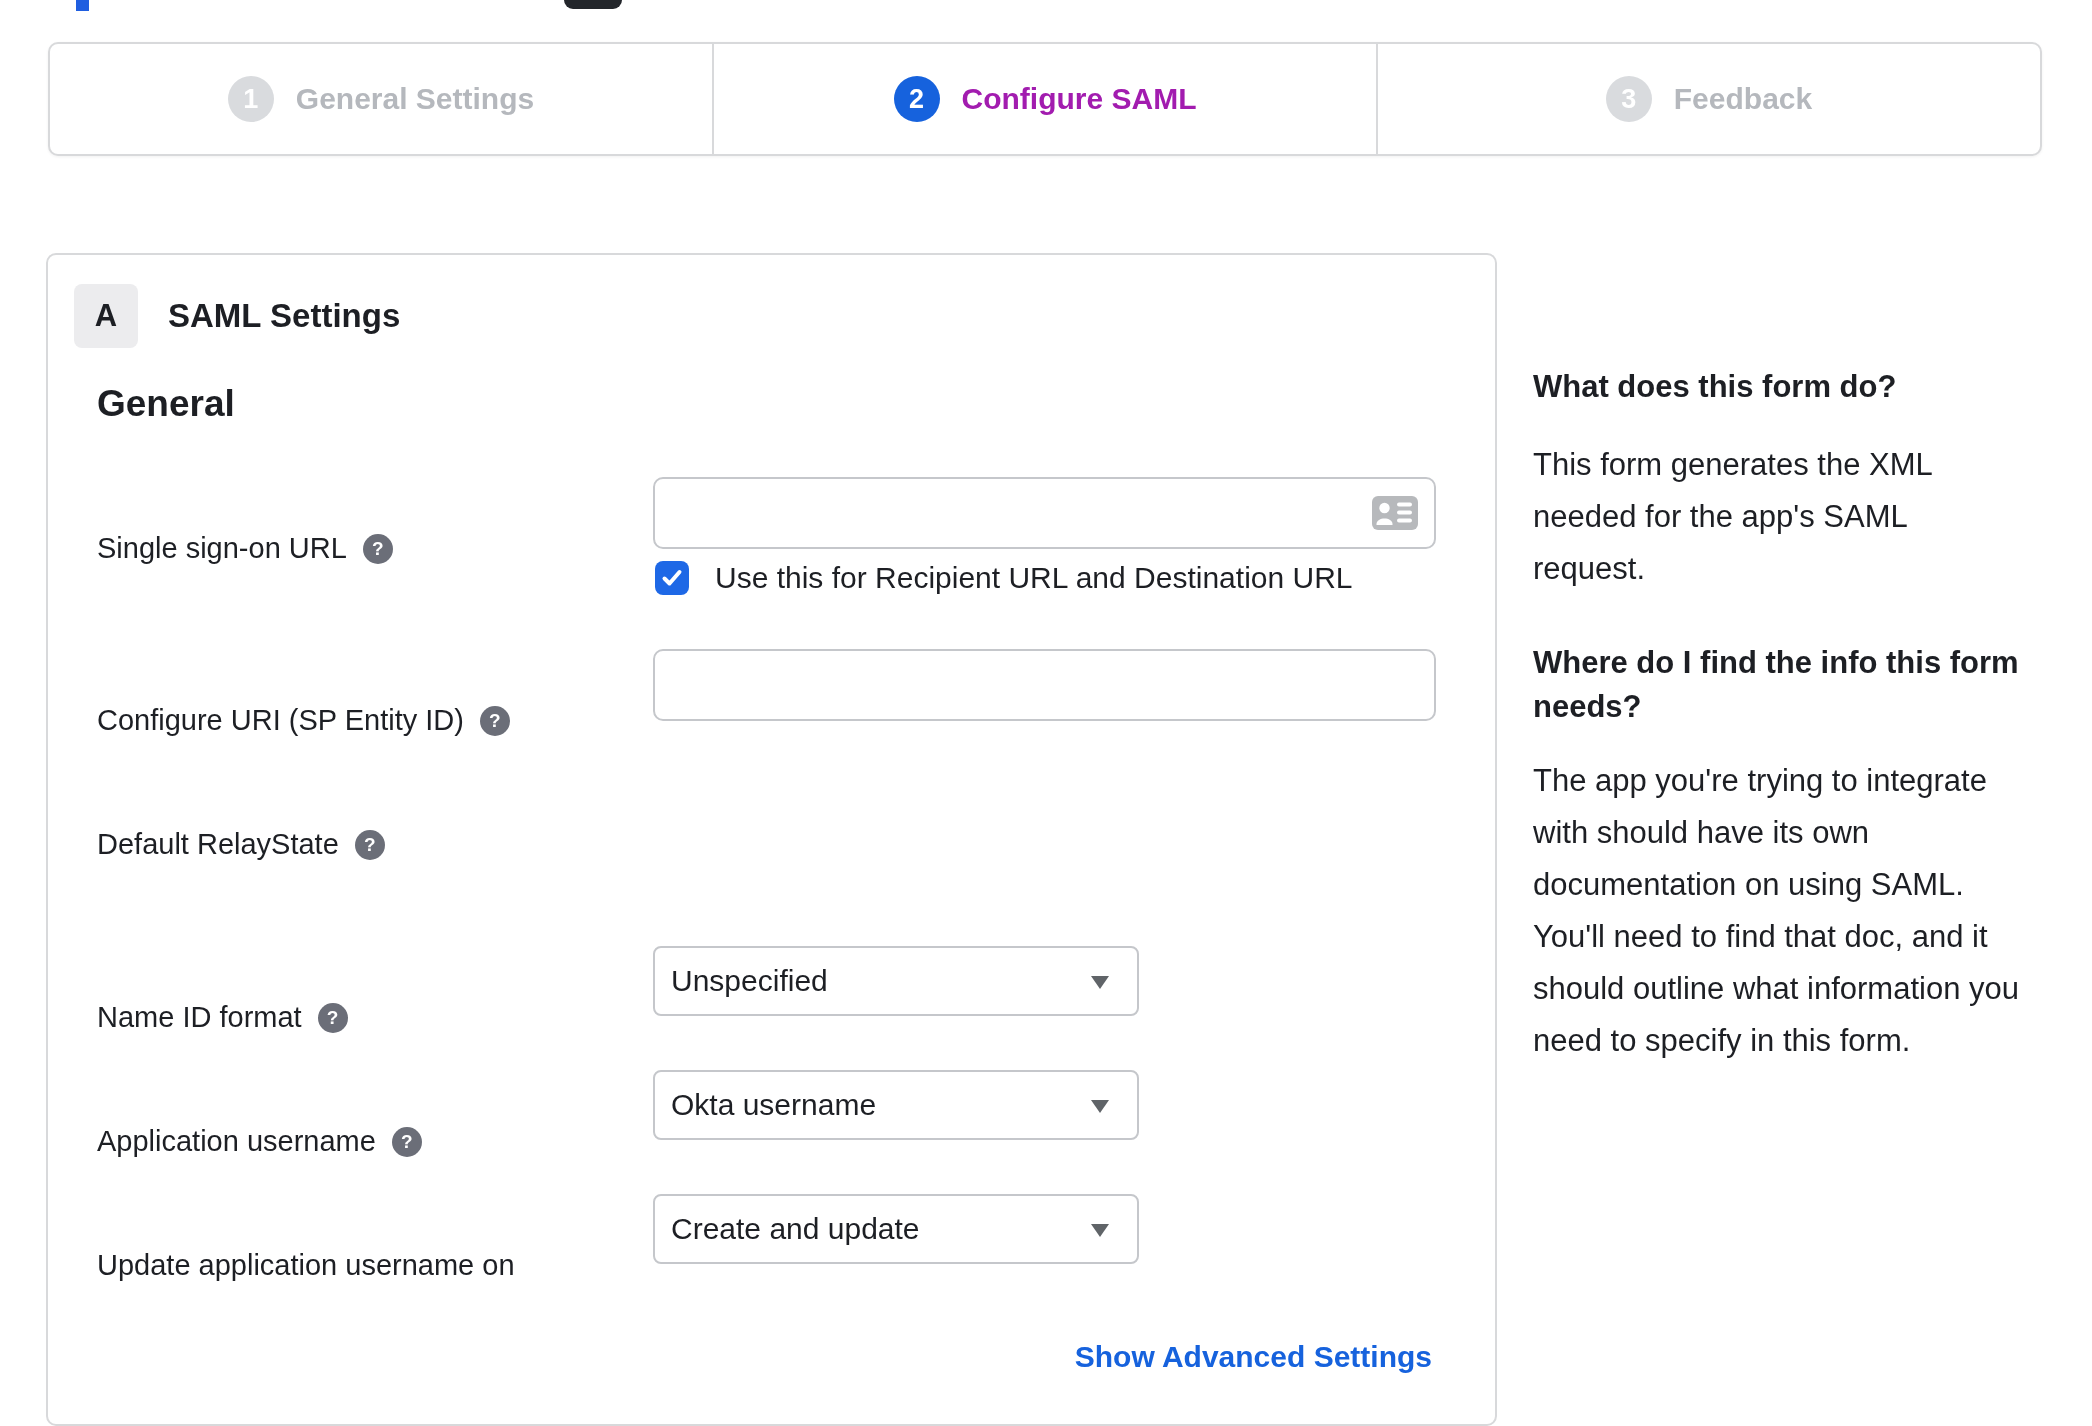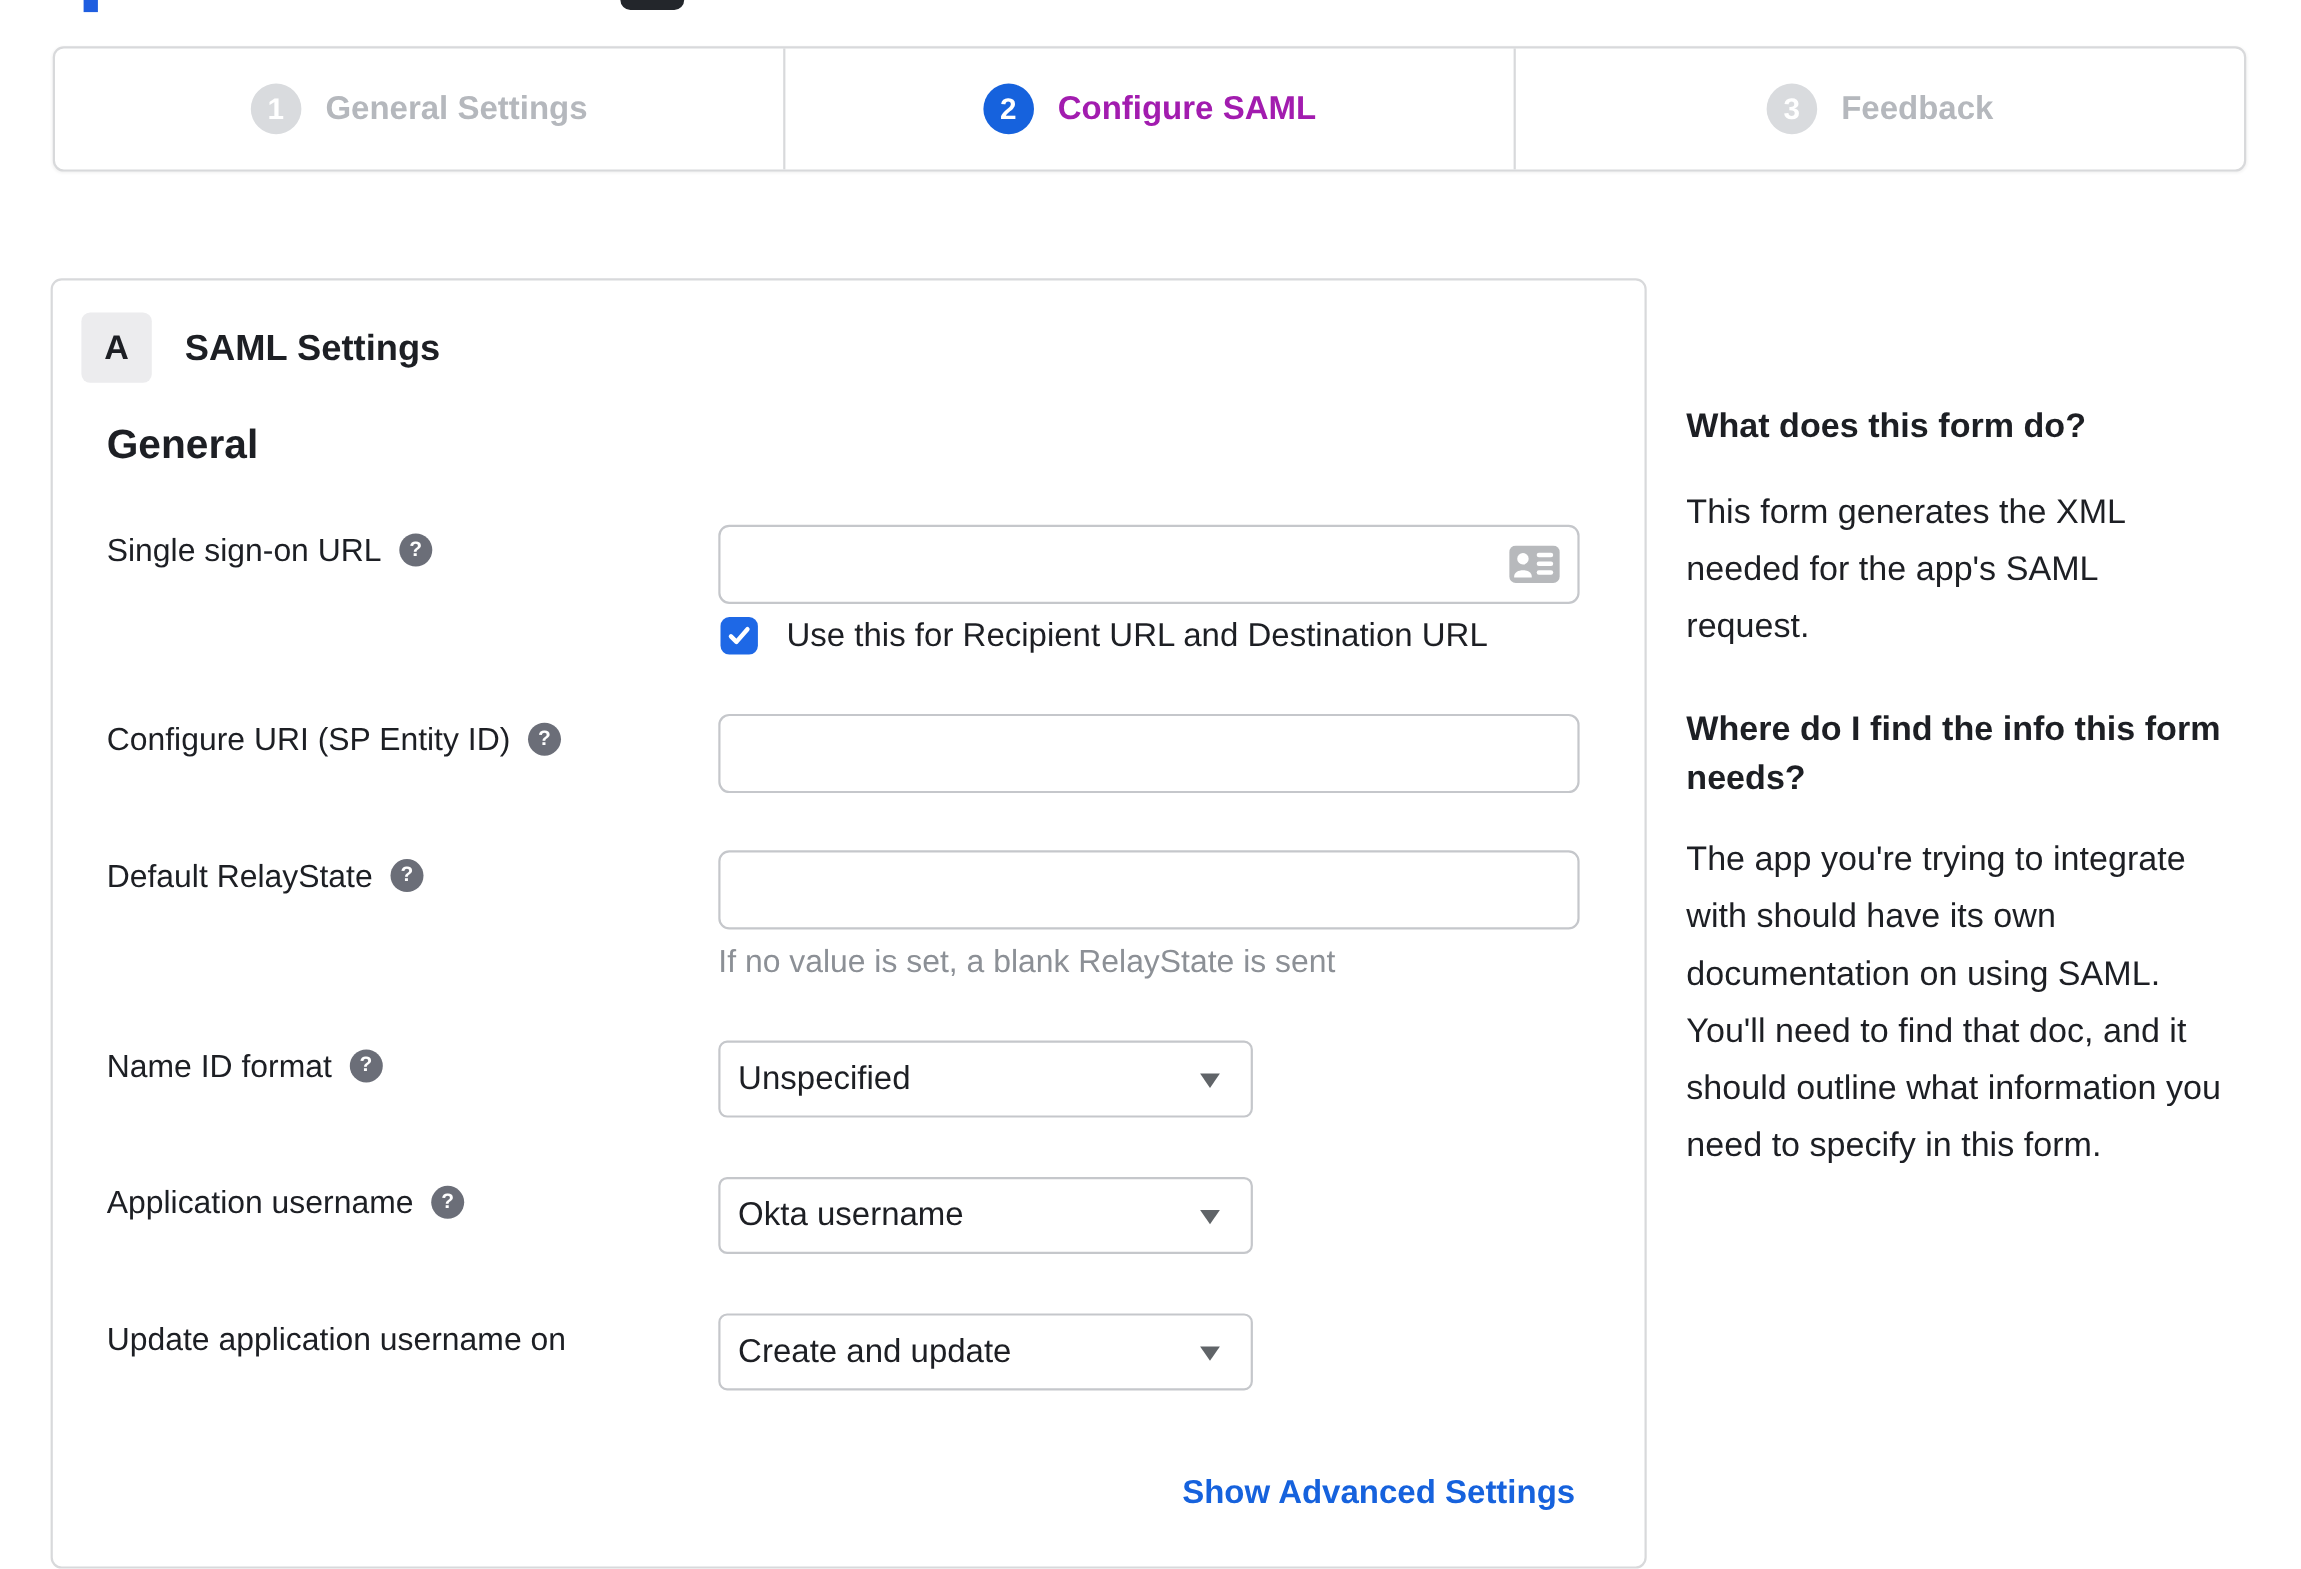--- a/index.html
+++ b/index.html
@@ -27,22 +27,22 @@
   .panel { position:absolute; left:46px; top:253px; width:1451px; height:1173px;
            background:#ffffff; border:2px solid #d8d9db; border-radius:10px; }
   .panel-header { position:absolute; left:26px; top:29px; display:flex; align-items:center; gap:30px; }
   .panel-badge { width:64px; height:64px; background:#ececee; border-radius:8px;
                  display:flex; align-items:center; justify-content:center;
                  font-size:31px; font-weight:bold; color:#1d1f24; }
   .panel-title { font-size:33px; font-weight:bold; }
   .section-heading { position:absolute; left:49px; top:128px; font-size:37px; font-weight:bold; }
 
   .form-row { position:absolute; left:49px; right:0; display:flex; align-items:flex-start; }
-  .label-cell { width:556px; padding-top:8px; display:flex; gap:16px;
-                font-size:29px; color:#1d1f24; }
+  .label-cell { width:556px; padding-top:8px; display:flex; align-items:center; gap:16px;
+                font-size:29px; color:#1d1f24;margin-top:47px; }
   .help-icon { width:30px; height:30px; border-radius:50%; background:#6b6e78; flex:0 0 auto;
                display:flex; align-items:center; justify-content:center;
                color:#ffffff; font-size:19px; font-weight:bold; cursor:pointer; }
   .control-cell { flex:1; }
   .text-input { width:783px; height:72px; border:2px solid #c5c7cb; border-radius:10px;
                 font-size:30px; padding:0 70px 0 24px; color:#1d1f24; outline:none;
                 font-family:"Liberation Sans", sans-serif; background:#ffffff; }
   .input-wrap { position:relative; width:783px; }
   .input-icon { position:absolute; right:18px; top:19px; width:46px; height:34px; }
 
@@ -137,24 +137,20 @@
     <div class="control-cell">
       <input class="text-input" type="text" value="" style="">
     </div>
   </div>
 
   <div class="form-row" style="top:518px;">
     <div class="label-cell">
       <span>Default RelayState</span>
       <span class="help-icon">?</span>
     </div>
-    <div class="control-cell">
-      <input class="text-input" type="text" value="" style="">
-      <div class="helper-text">If no value is set, a blank RelayState is sent</div>
-    </div>
   </div>
 
   <div class="form-row" style="top:691px;">
     <div class="label-cell">
       <span>Name ID format</span>
       <span class="help-icon">?</span>
     </div>
     <div class="control-cell">
       <div class="select-box">
         <span>Unspecified</span>

